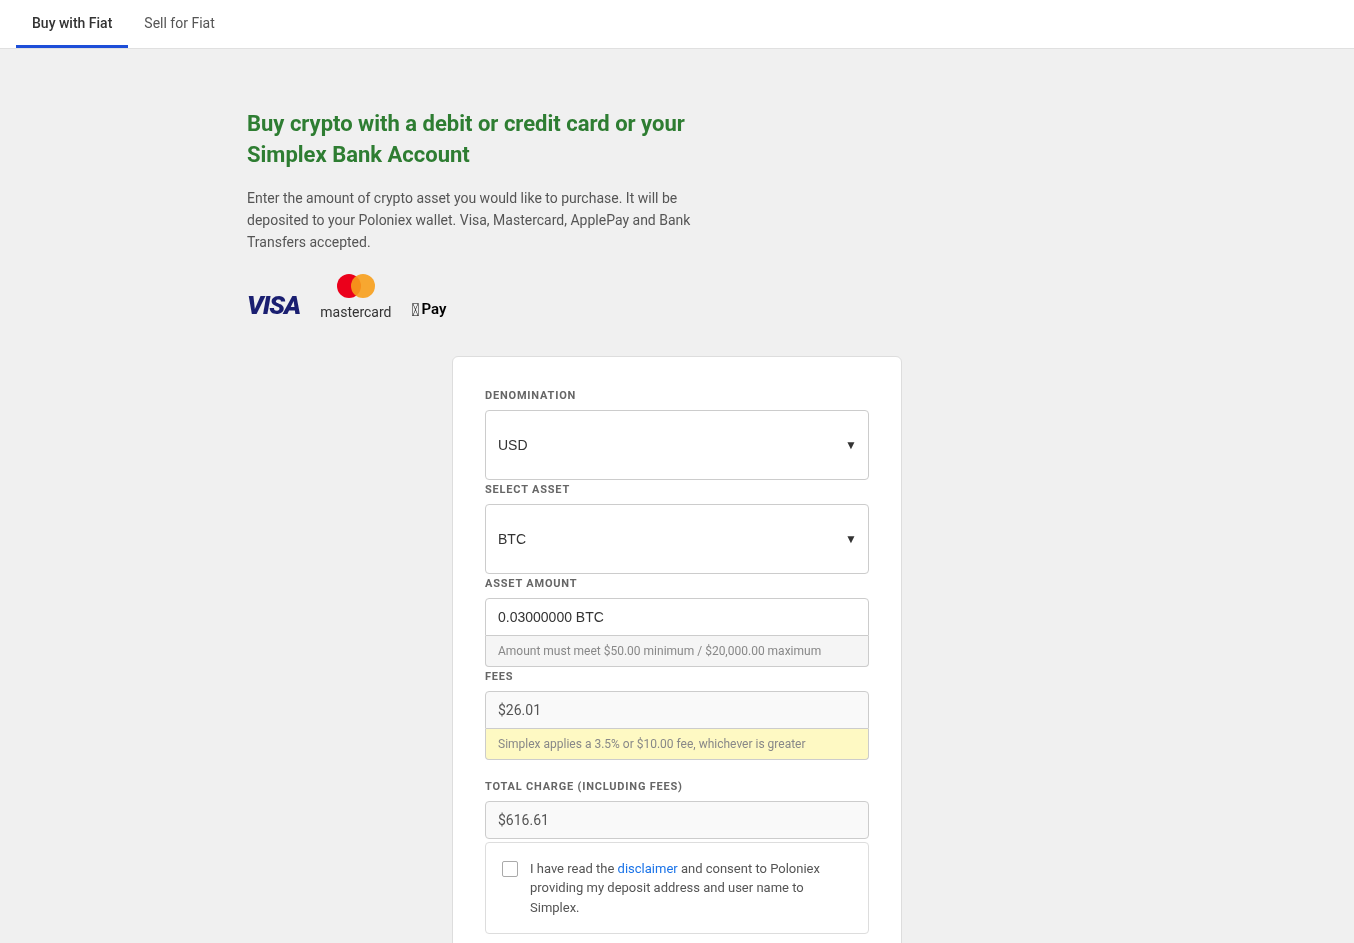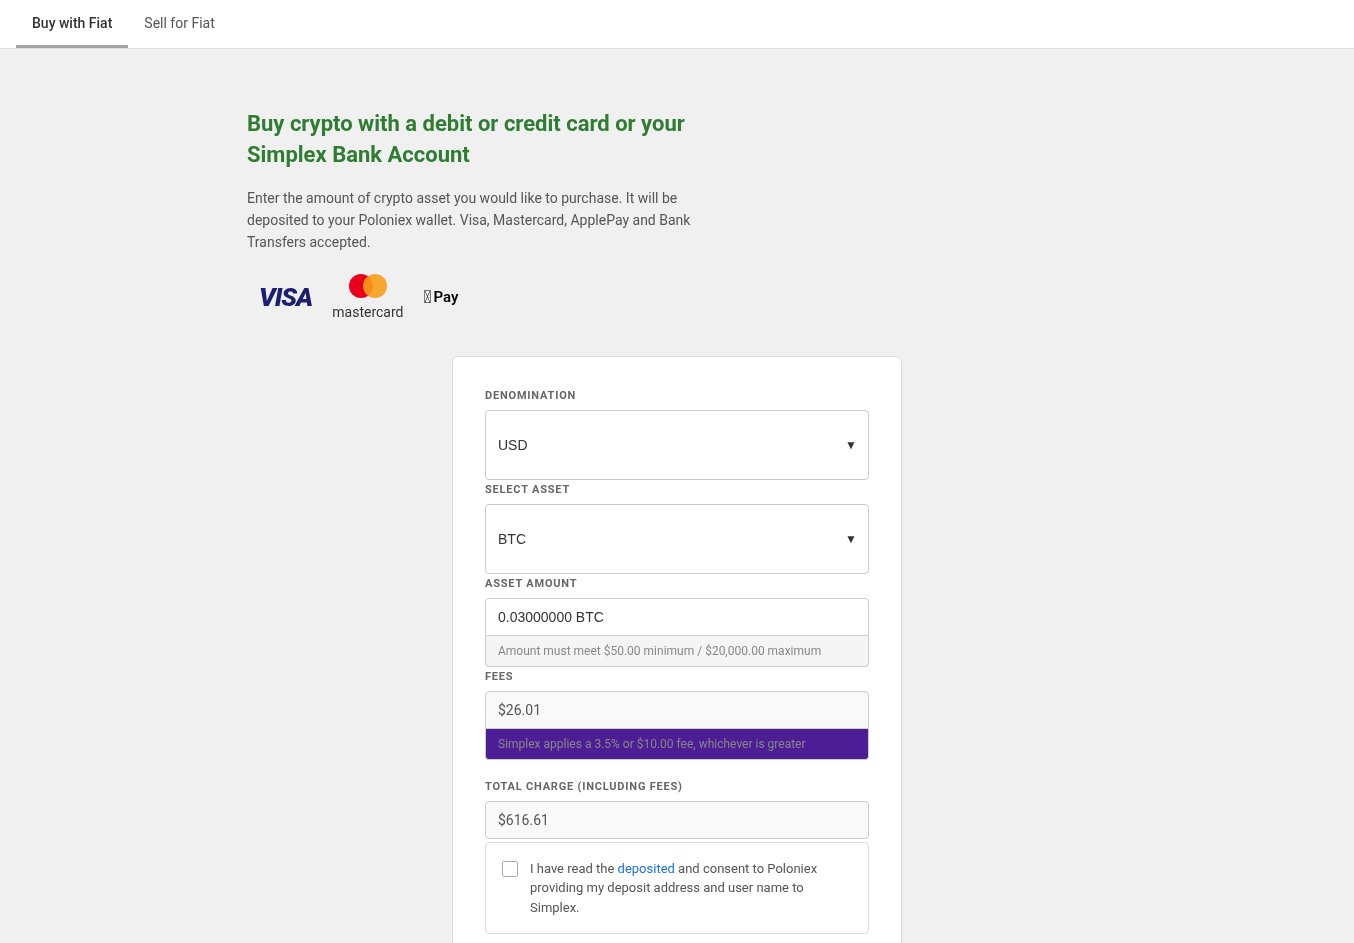--- a/index.html
+++ b/index.html
@@ -24,21 +24,21 @@
       align-items: center;
       padding: 0 16px;
       font-size: 14px;
       cursor: pointer;
       border-bottom: 3px solid transparent;
       color: #555;
       text-decoration: none;
     }
     .nav-tab.active {
       color: #333;
-      border-bottom: 3px solid #a3a3a3;
+      border-bottom: 3px solid #1d4ed8;
       font-weight: 500;
     }
 
     
     .main-content {
       max-width: 900px;
       margin: 0 auto;
       padding: 60px 20px 40px;
     }
 
@@ -55,24 +55,24 @@
       font-size: 14px;
       color: #555;
       line-height: 1.6;
       max-width: 480px;
       margin-bottom: 20px;
     }
 
     
     .payment-logos {
       display: flex;
-      align-items: center;
+      align-items: flex-end;
       gap: 20px;
       margin-bottom: 36px;
-      margin-left: 12px;
+      margin-left: 0;
     }
 
     .visa-logo {
       font-size: 26px;
       font-weight: 900;
       font-style: italic;
       color: #1a1f71;
       letter-spacing: -1px;
     }
 
@@ -208,21 +208,21 @@
       border: 1px solid #ccc;
       border-radius: 4px 4px 0 0;
       font-size: 14px;
       color: #555;
       background: #f9f9f9;
     }
 
     .fees-hint {
       width: 100%;
       padding: 8px 12px;
-      background: #4c1d95;
+      background: #fef9c3;
       border: 1px solid #ccc;
       border-top: none;
       border-radius: 0 0 4px 4px;
       font-size: 12px;
       color: #888;
     }
 
     .total-value {
       width: 100%;
       padding: 10px 12px;
@@ -357,21 +357,21 @@
     
     <div class="form-group">
       <label class="form-label">TOTAL CHARGE (INCLUDING FEES)</label>
       <div class="total-value">$616.61</div>
     </div>
 
     
     <div class="consent-section">
       <div class="consent-checkbox"></div>
       <div class="consent-text">
-        <span>I have read the </span><a href="#">deposited</a><span> and consent to Poloniex providing my deposit address and user name to Simplex.</span>
+        <span>I have read the </span><a href="#">disclaimer</a><span> and consent to Poloniex providing my deposit address and user name to Simplex.</span>
       </div>
     </div>
 
     
     <button class="buy-now-btn">BUY NOW</button>
 
     
     
 
   </div>

